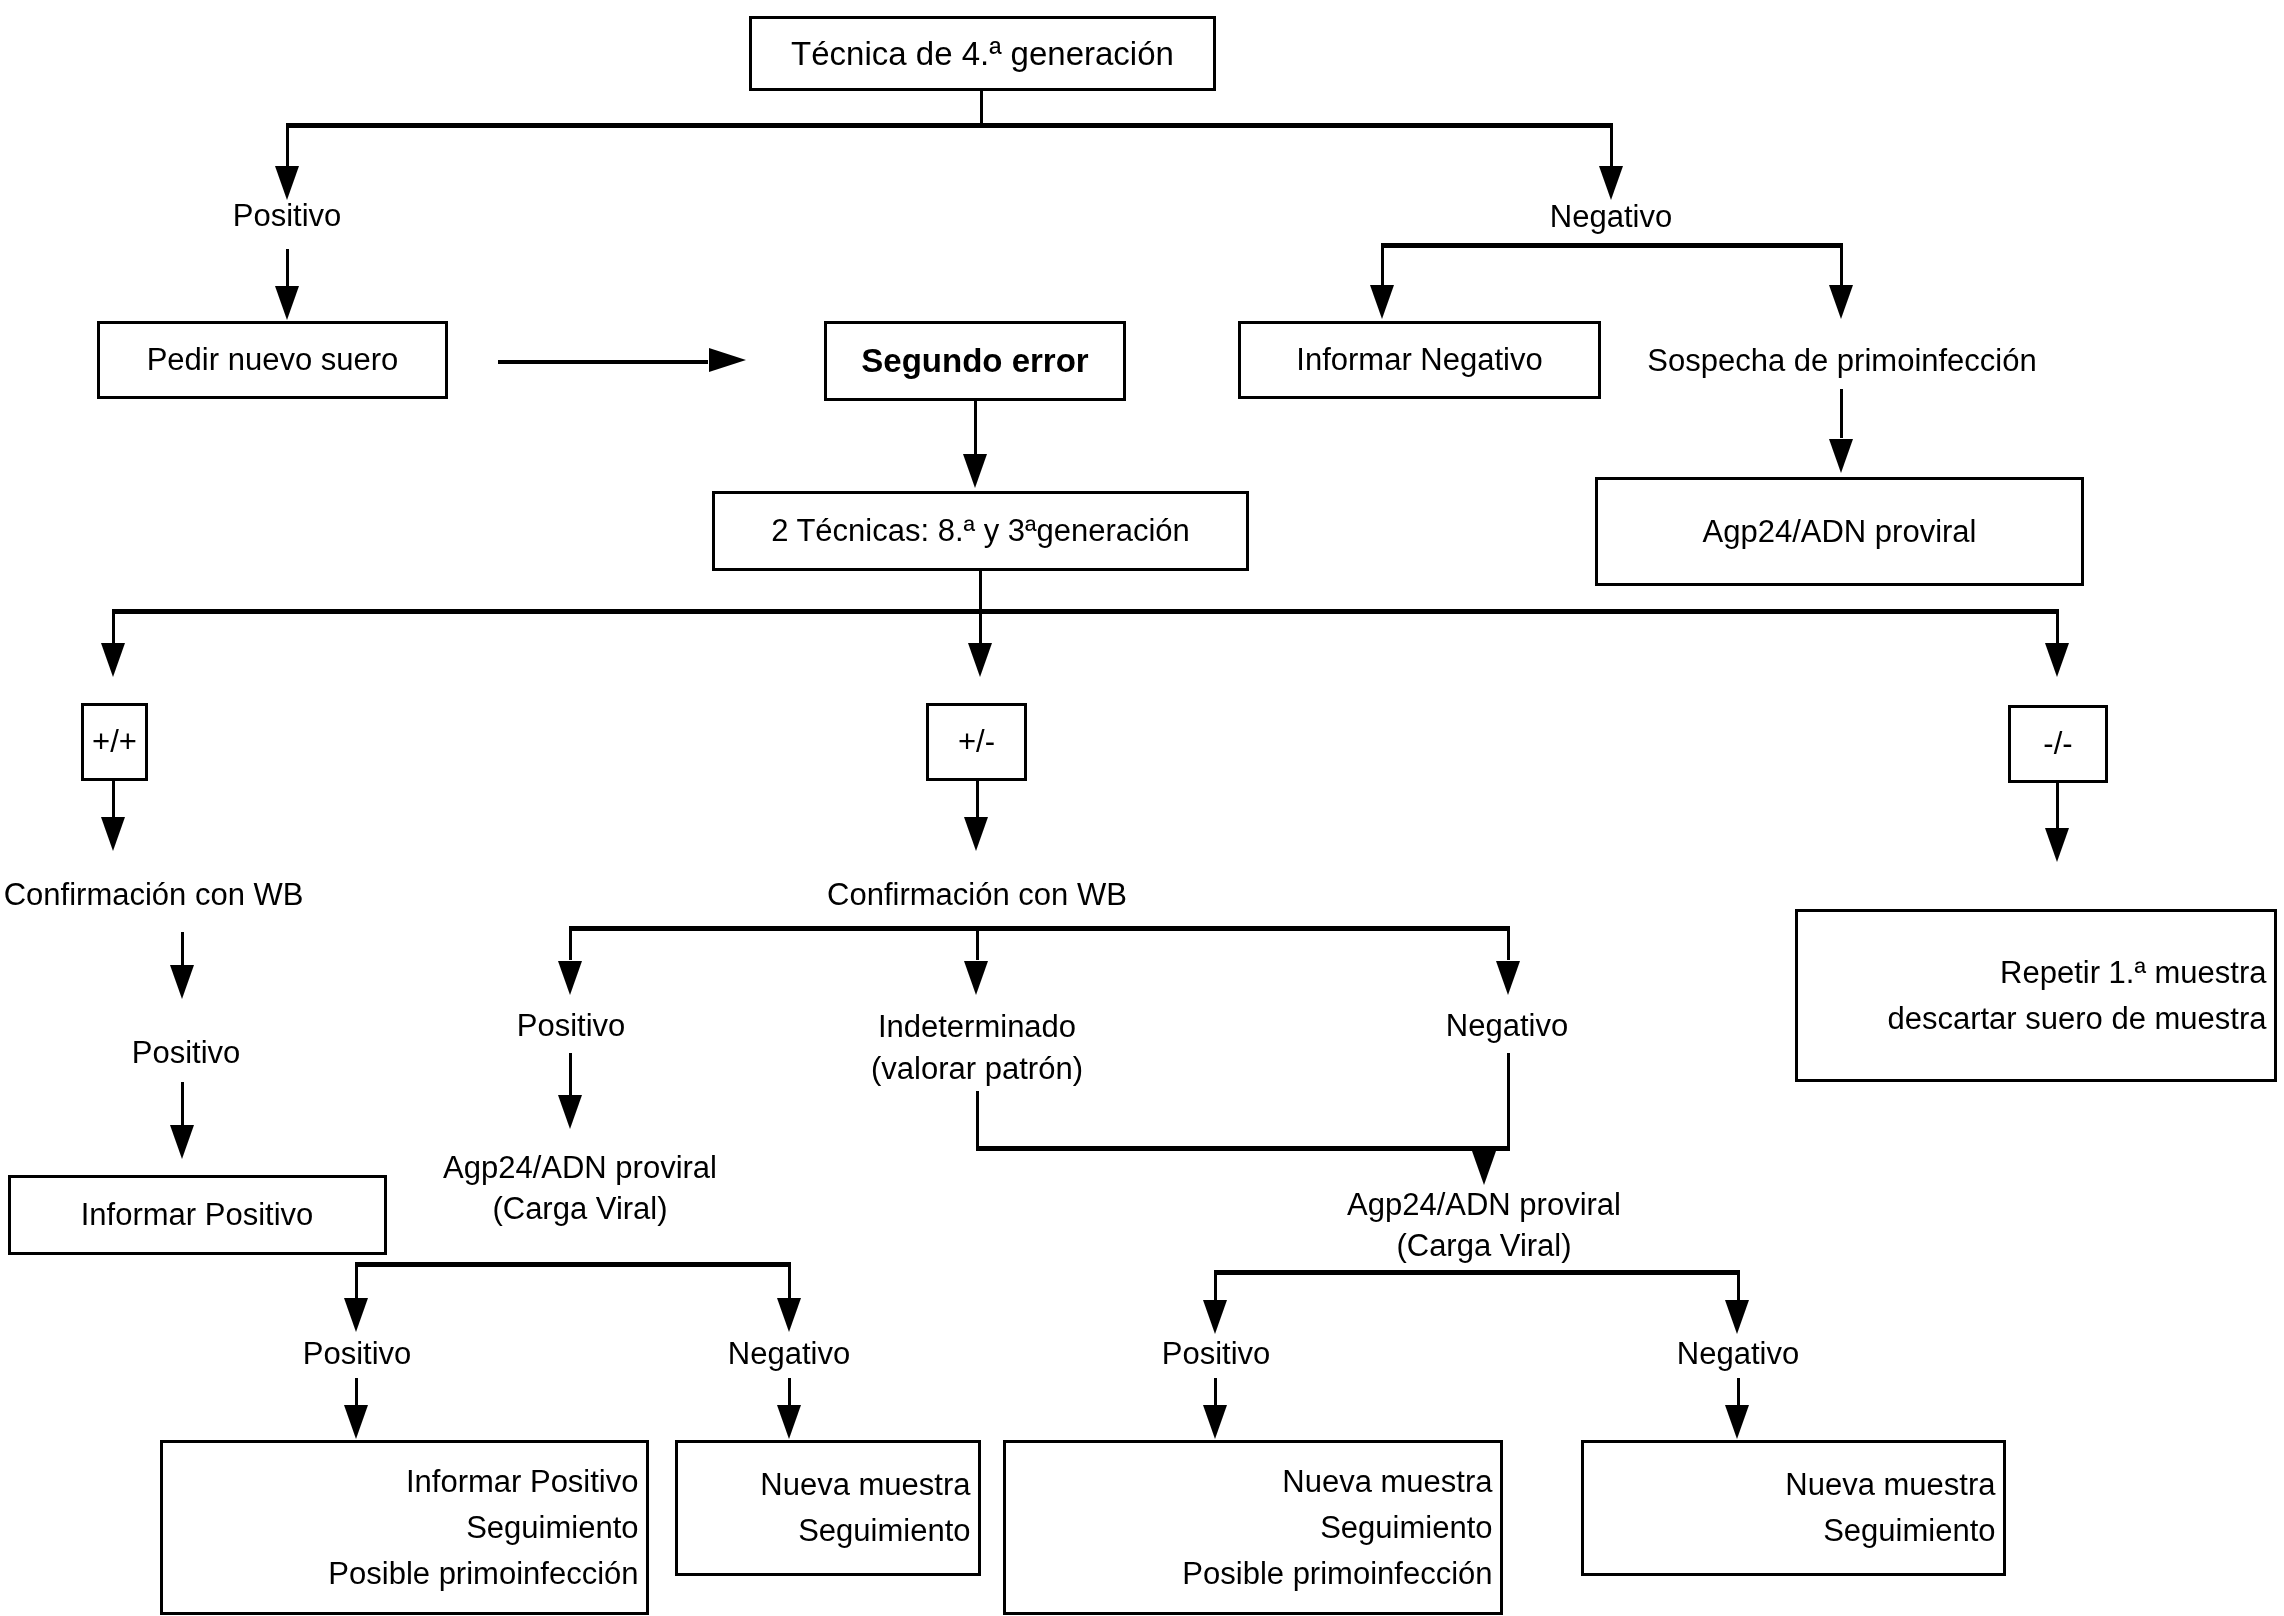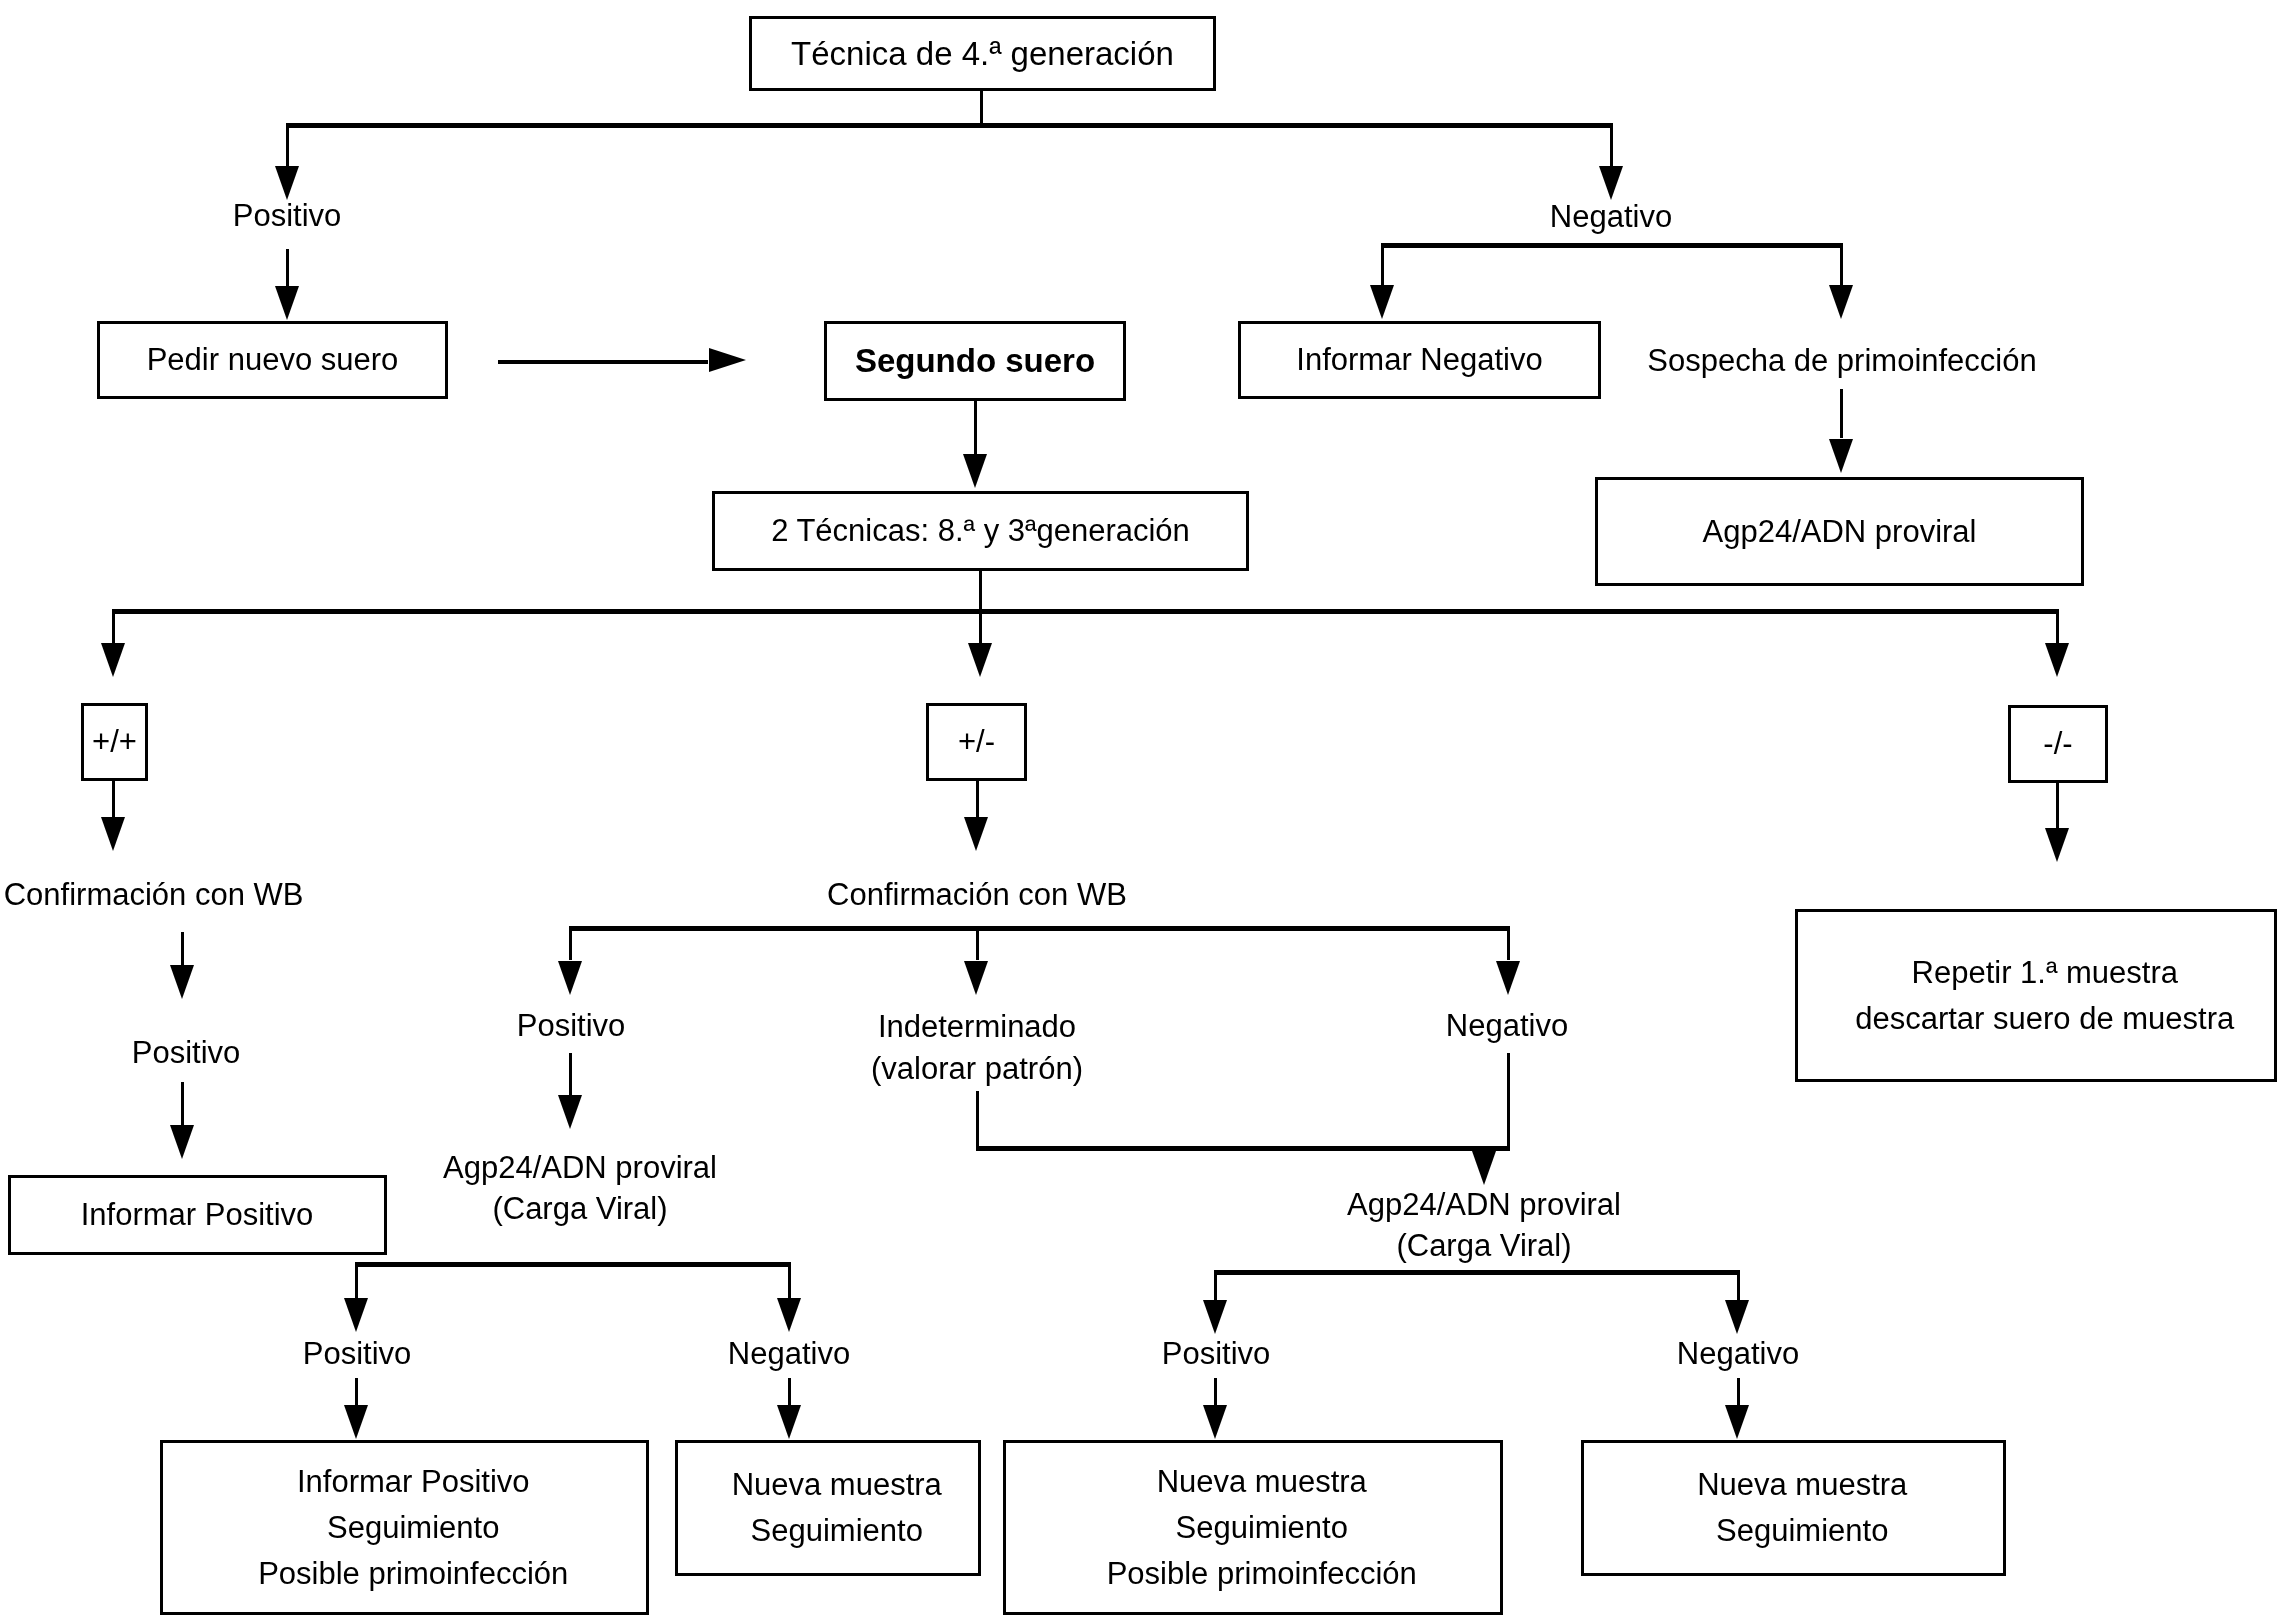--- a/index.html
+++ b/index.html
@@ -7,21 +7,21 @@
     width:2284px;height:1616px;position:relative;
     background:#ffffff;color:#000;
     font-family:"Liberation Sans", sans-serif;
     overflow:hidden;
   }
   .box{
     position:absolute;background:#fff;border:3.7px solid #000;box-sizing:border-box;
     display:flex;flex-direction:column;align-items:center;justify-content:center;
     font-size:31px;color:#000;
   }
-  .box.leftalign{align-items:center;padding-left:25px;padding-right:7.5px;}
+  .box.leftalign{align-items:flex-end;padding-left:25px;padding-right:7.5px;}
   .box .bl{line-height:46px;white-space:nowrap;}
   .box.tight .bl{line-height:43px;}
   .bold{font-weight:bold;font-size:33px;}
   .big{font-size:33px;}
   .lbl{
     position:absolute;transform:translateX(-50%);
     font-size:31px;line-height:37px;white-space:nowrap;color:#000;
   }
   .lbl.noc{transform:none;}
   .vl{position:absolute;width:3px;background:#000;}
@@ -39,21 +39,21 @@
 
 <div class="box big" style="left:749px;top:16.4px;width:467px;height:75px;">
   <div class="bl">Técnica de 4.ª generación</div>
 </div>
 
 <div class="box" style="left:97px;top:321px;width:351px;height:78px;text-align:right;">
   <div class="bl">Pedir nuevo suero</div>
 </div>
 
 <div class="box bold" style="left:824px;top:321px;width:302px;height:80px;">
-  <div class="bl">Segundo suero</div>
+  <div class="bl">Segundo error</div>
 </div>
 
 <div class="box" style="left:1238px;top:321px;width:363px;height:78px;">
   <div class="bl">Informar Negativo</div>
 </div>
 
 <div class="box tight" style="left:1595px;top:477px;width:489px;height:109px;">
   <div class="bl">Agp24/ADN proviral</div>
 </div>
 

